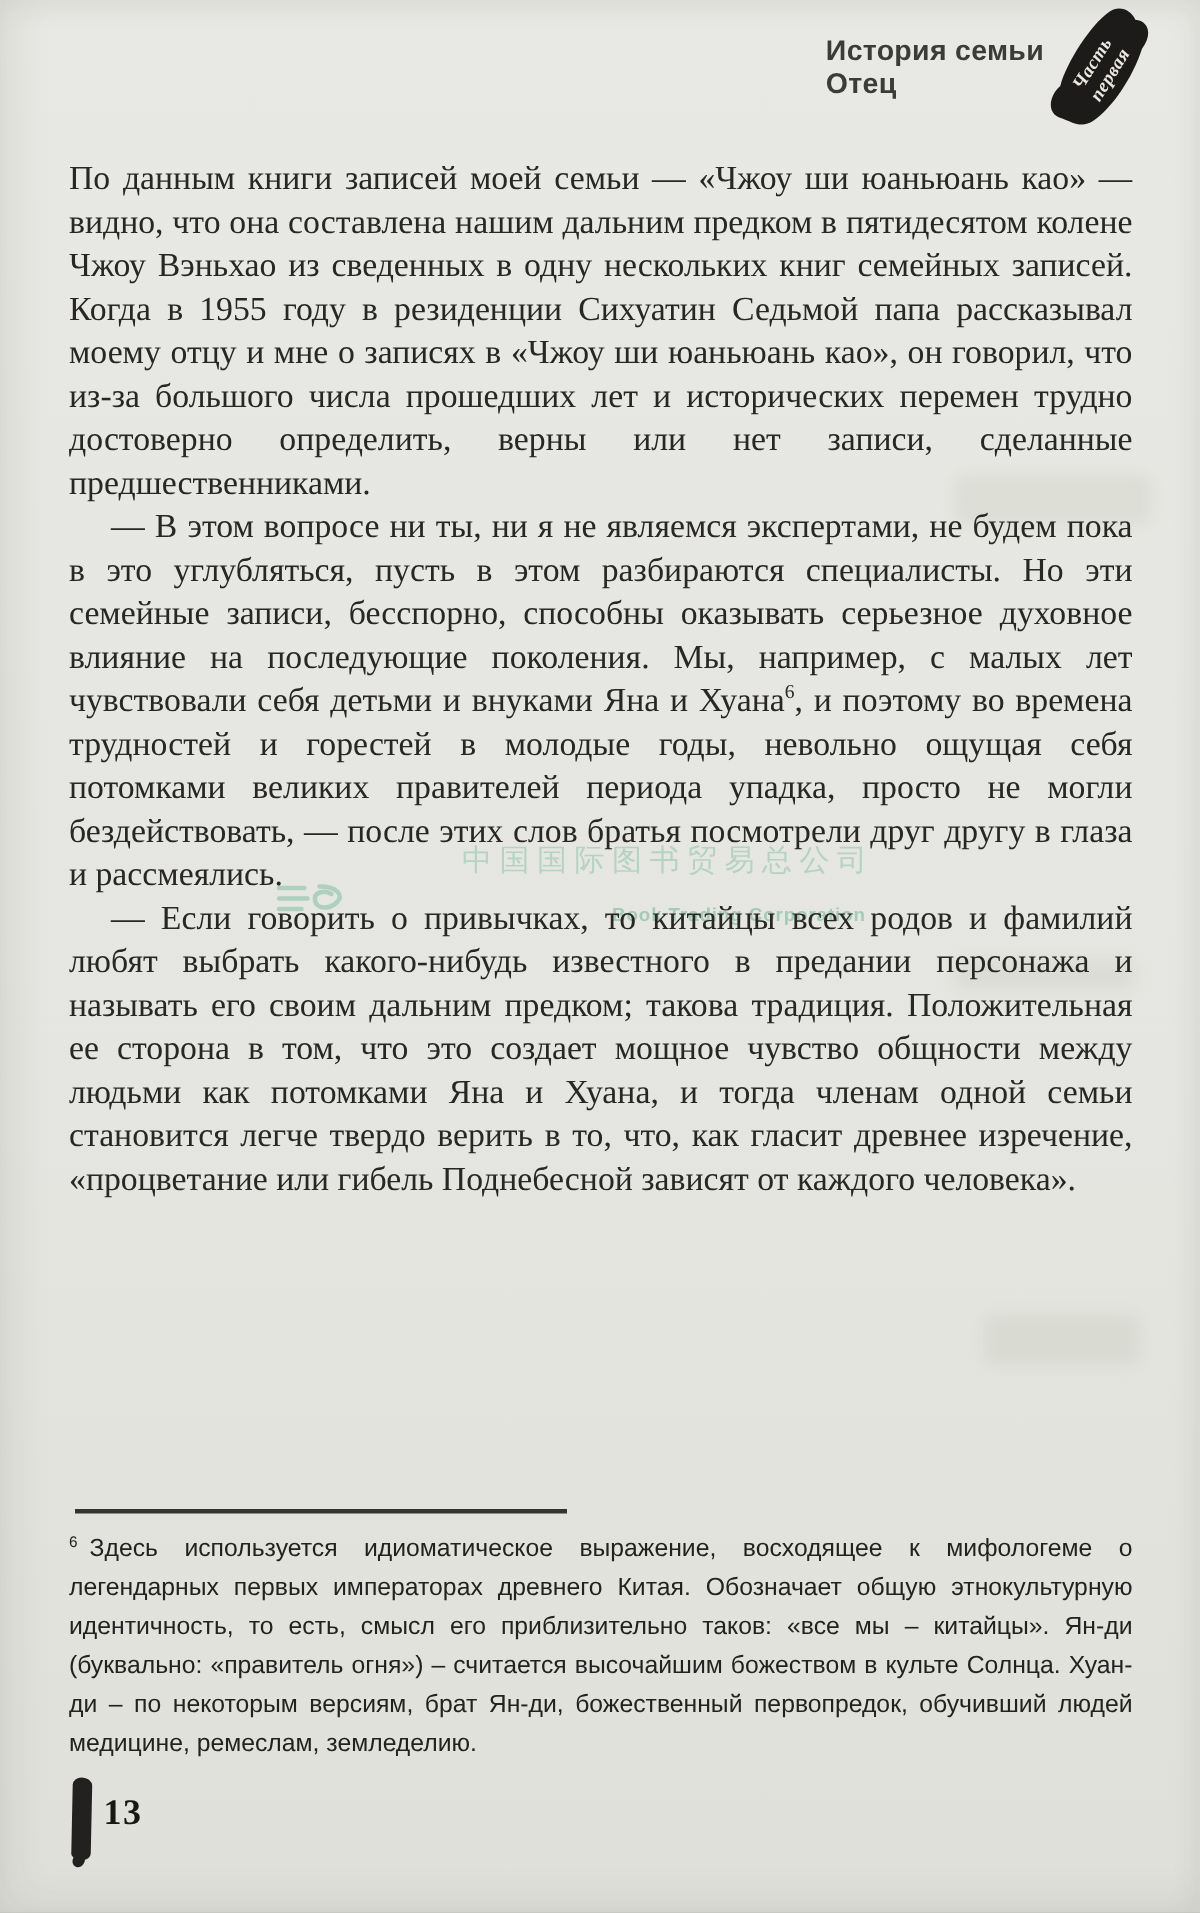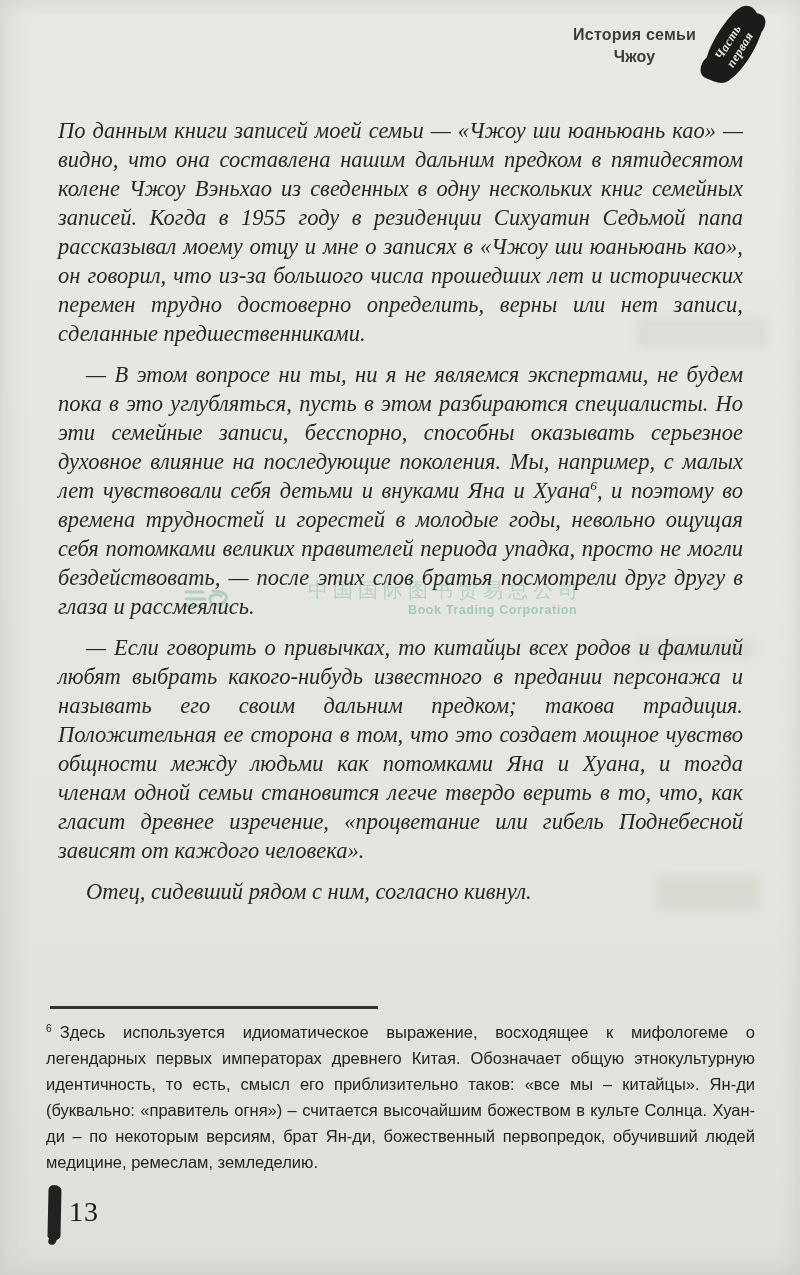--- a/index.html
+++ b/index.html
@@ -5,42 +5,42 @@
   html,body{margin:0;padding:0;}
   body{background:#c9c9c4;font-family:"Liberation Serif",serif;}
   .page{
     position:relative;width:800px;height:1275px;margin:0 auto;
     background:linear-gradient(180deg,#e8e9e4 0%,#e5e6e1 55%,#dfe0da 100%);
     box-shadow:inset 10px -8px 26px rgba(60,60,50,0.08), inset -5px 6px 18px rgba(60,60,50,0.05);
     overflow:hidden;
   }
   
   .running-head{
-    position:absolute;top:24px;right:104px;text-align:center;
+    position:absolute;top:24px;right:104px;text-align:left;
     font-family:"Liberation Sans",sans-serif;font-weight:700;
-    font-size:16px;line-height:22px;color:#3b3b38;letter-spacing:.2px;
+    font-size:19px;line-height:22px;color:#3b3b38;letter-spacing:.2px;
   }
   .part-badge{position:absolute;top:4px;right:28px;width:76px;height:84px;}
   .part-badge text{
     font-family:"Liberation Serif",serif;font-style:italic;font-weight:700;
     font-size:12.5px;fill:#ebe8e2;text-anchor:middle;letter-spacing:.3px;
   }
   
   .content{
     position:absolute;left:46px;right:45px;top:104px;height:902px;overflow:hidden;
     font-size:22.5px;line-height:29px;color:#282724;text-align:justify;z-index:2;
   }
-  .content p{margin:12px;font-style:italic;}
+  .content p{margin:0;}
   .content p.indent{text-indent:28px;}
   .content sup{font-size:.58em;line-height:0;vertical-align:super;}
   
   .watermark{position:absolute;z-index:1;color:#a6cbba;}
   .wm-logo{position:absolute;left:183px;top:587px;opacity:.85;}
   .wm-cn{
-    position:absolute;left:308px;top:577px;width:290px;
+    position:absolute;left:308px;top:561px;width:290px;
     font-family:"Liberation Sans",sans-serif;font-size:20px;line-height:26px;
     letter-spacing:5px;color:#abceba;opacity:.8;white-space:nowrap;overflow:hidden;
   }
   .wm-en{
     position:absolute;left:408px;top:603px;
     font-family:"Liberation Sans",sans-serif;font-weight:700;font-size:12.5px;
     letter-spacing:.6px;color:#9fc8b4;opacity:.9;white-space:nowrap;
   }
   
   .smudge{position:absolute;background:rgba(150,160,125,.12);filter:blur(5px);border-radius:6px;z-index:0;}
@@ -59,31 +59,31 @@
   .brush-mark{
     position:absolute;left:48px;top:1185px;width:13px;height:55px;background:#232120;
     border-radius:46% 54% 42% 58% / 9% 10% 8% 7%;transform:rotate(1.2deg);z-index:2;
   }
   .brush-mark::after{
     content:"";position:absolute;left:1px;bottom:-5px;width:8px;height:9px;background:#232120;
     border-radius:55% 40% 60% 50%;transform:rotate(14deg);
   }
   .page-number{
     position:absolute;left:69px;top:1196px;z-index:2;
-    font-family:"Liberation Serif",serif;font-size:28px;color:#171714;letter-spacing:1px;
+    font-family:"Liberation Serif",serif;font-size:24px;color:#171714;letter-spacing:1px;font-weight:bold;
   }
 </style>
 </head>
 <body>
 
 <div class="page">
 
   <div class="running-head">
     <div>История семьи</div>
-    <div>Чжоу</div>
+    <div>Отец</div>
   </div>
 
   <svg class="part-badge" viewBox="0 0 76 84" aria-hidden="true">
     <g transform="translate(38,42) rotate(-58)">
       <path fill="#1d1b1a" d="M-42,-6 C-44,-15 -34,-20 -24,-17 C-8,-22 22,-21 34,-16 C43,-13 44,-4 40,2 C44,10 38,17 26,16 C6,21 -18,20 -32,14 C-41,10 -40,2 -42,-6 Z"></path>
       <text x="0" y="-3">Часть</text>
       <text x="0" y="11">первая</text>
     </g>
   </svg>
 
@@ -99,21 +99,20 @@
       </g>
     </svg>
     <div class="wm-cn">中国国际图书贸易总公司</div>
     <div class="wm-en">Book Trading Corporation</div>
   </div>
 
   <div class="content">
     <p>По данным книги записей моей семьи — «Чжоу ши юаньюань као» — видно, что она составлена нашим дальним предком в пятидесятом колене Чжоу Вэньхао из сведенных в одну нескольких книг семейных записей. Когда в 1955 году в резиденции Сихуатин Седьмой папа рассказывал моему отцу и мне о записях в «Чжоу ши юаньюань као», он говорил, что из-за большого числа прошедших лет и исторических перемен трудно достоверно определить, верны или нет записи, сделанные предшественниками.</p>
     <p class="indent"><span>— В этом вопросе ни ты, ни я не являемся экспертами, не будем пока в это углубляться, пусть в этом разбираются специалисты. Но эти семейные записи, бесспорно, способны оказывать серьезное духовное влияние на последующие поколения. Мы, например, с малых лет чувствовали себя детьми и внуками Яна и Хуана</span><sup>6</sup><span>, и поэтому во времена трудностей и горестей в молодые годы, невольно ощущая себя потомками великих правителей периода упадка, просто не могли бездействовать, — после этих слов братья посмотрели друг другу в глаза и рассмеялись.</span></p>
     <p class="indent">— Если говорить о привычках, то китайцы всех родов и фамилий любят выбрать какого-нибудь известного в предании персонажа и называть его своим дальним предком; такова традиция. Положительная ее сторона в том, что это создает мощное чувство общности между людьми как потомками Яна и Хуана, и тогда членам одной семьи становится легче твердо верить в то, что, как гласит древнее изречение, «процветание или гибель Поднебесной зависят от каждого человека».</p>
-    <p class="indent">Отец, сидевший рядом с ним, согласно кивнул.</p>
   </div>
 
   <div class="footnote-rule"></div>
   <div class="footnote">
     <p style="margin:0"><sup>6</sup><span>Здесь используется идиоматическое выражение, восходящее к мифологеме о легендарных первых императорах древнего Китая. Обозначает общую этнокультурную идентичность, то есть, смысл его приблизительно таков: «все мы – китайцы». Ян-ди (буквально: «правитель огня») – считается высочайшим божеством в культе Солнца. Хуан-ди – по некоторым версиям, брат Ян-ди, божественный первопредок, обучивший людей медицине, ремеслам, земледелию.</span></p>
   </div>
 
   <div class="brush-mark"></div>
   <div class="page-number">13</div>
 

